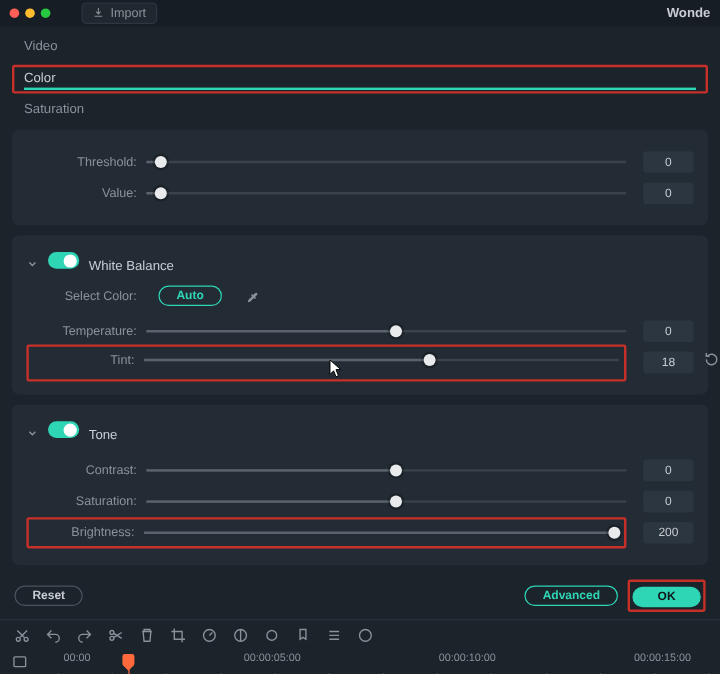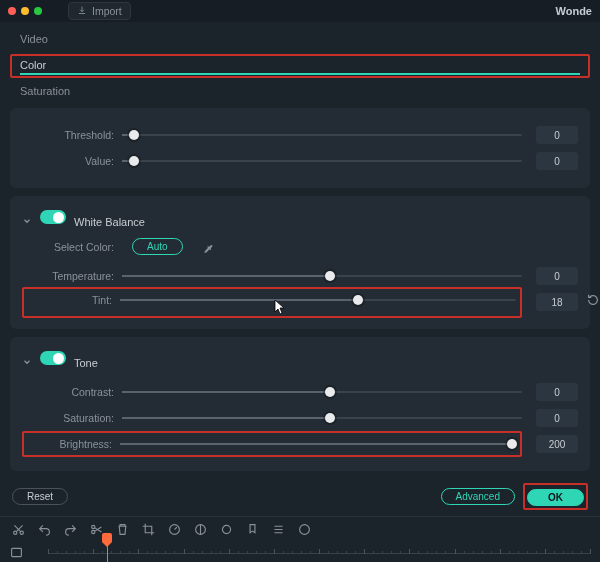--- a/index.html
+++ b/index.html
@@ -40,21 +40,21 @@
   .track{height:2px;width:100%;background:var(--slider-track-dim);border-radius:2px;position:relative;}
   .track .fill{position:absolute;left:0;top:0;bottom:0;background:var(--slider-track);}
   .knob{position:absolute;top:50%;transform:translate(-50%,-50%);width:10px;height:10px;border-radius:50%;background:#e8eaec;box-shadow:0 0 0 2px rgba(0,0,0,.25);}
   .valbox{width:42px;height:18px;margin-left:14px;background:var(--value-box);border-radius:3px;display:flex;align-items:center;justify-content:center;font-size:10px;color:var(--text);}
   .section-head{display:flex;align-items:center;gap:8px;margin-bottom:10px;}
   .chevron{width:10px;height:10px;display:inline-block;}
   .chevron svg{width:10px;height:10px;stroke:var(--text-dim);stroke-width:2;fill:none;}
   .toggle{width:26px;height:14px;background:var(--mint);border-radius:8px;position:relative;}
   .toggle::after{content:"";position:absolute;width:11px;height:11px;background:#fff;border-radius:50%;top:1.5px;left:13px;}
   .sect-title{font-size:11px;color:var(--text);margin-top:10px;}
-  .pill{border:1px solid var(--mint);color:var(--mint);font-size:10px;padding:2px 14px;border-radius:11px;background:transparent;}
+  .pill{border:1px solid var(--mint);color:var(--mint);font-size:10px;padding:2px 14px;border-radius:11px;background:transparent;font-weight:bold;}
   .pill.solid{background:var(--mint);color:#0e1418;font-weight:600;}
   .pill.grey{border-color:#4a535c;color:var(--text);}
   .eyedrop{width:12px;height:12px;margin-left:10px;}
   .eyedrop svg{width:12px;height:12px;fill:var(--text-dim);}
   .reset-row{position:absolute;right:18px;top:50%;transform:translateY(-50%);}
   .outlined-red{border:2px solid var(--border-red);border-radius:2px;box-sizing:border-box;}
   .cursor{position:absolute;width:12px;height:16px;pointer-events:none;}
   .cursor svg{width:12px;height:16px;fill:#fff;stroke:#000;stroke-width:.8;}
   .footer-btns{display:flex;align-items:center;gap:8px;padding:4px 12px 6px;}
   .footer-btns .spacer{flex:1;}
@@ -312,20 +312,26 @@
 <div class="timeline">
   <div class="tl-left">
     <span class="ico"><svg viewBox="0 0 16 16">
           <rect x="2" y="3" width="12" height="10" rx="1"></rect>
         </svg></span>
     <span class="ico"><svg viewBox="0 0 16 16">
           <path d="M6 10a3 3 0 0 1 0-4l2-2a3 3 0 0 1 4 4M10 6a3 3 0 0 1 0 4l-2 2a3 3 0 0 1-4-4"></path>
         </svg></span>
   </div>
   <div class="tl-main">
+    <div class="tl-labels">
+      <span style="left:3%">00:00</span>
+      <span style="left:33%">00:00:05:00</span>
+      <span style="left:63%">00:00:10:00</span>
+      <span style="left:93%">00:00:15:00</span>
+    </div>
     <div class="ruler">
       <div class="base"></div>
       <div class="playhead" style="left:10%;">
         <div class="head"></div>
           <div class="line"></div>
       </div>
     <div class="tick" style="left: 0%;"></div>
         <div class="tick small" style="left: 1.66667%;"></div>
         <div class="tick small" style="left: 3.33333%;"></div>
         <div class="tick small" style="left: 5%;"></div>

